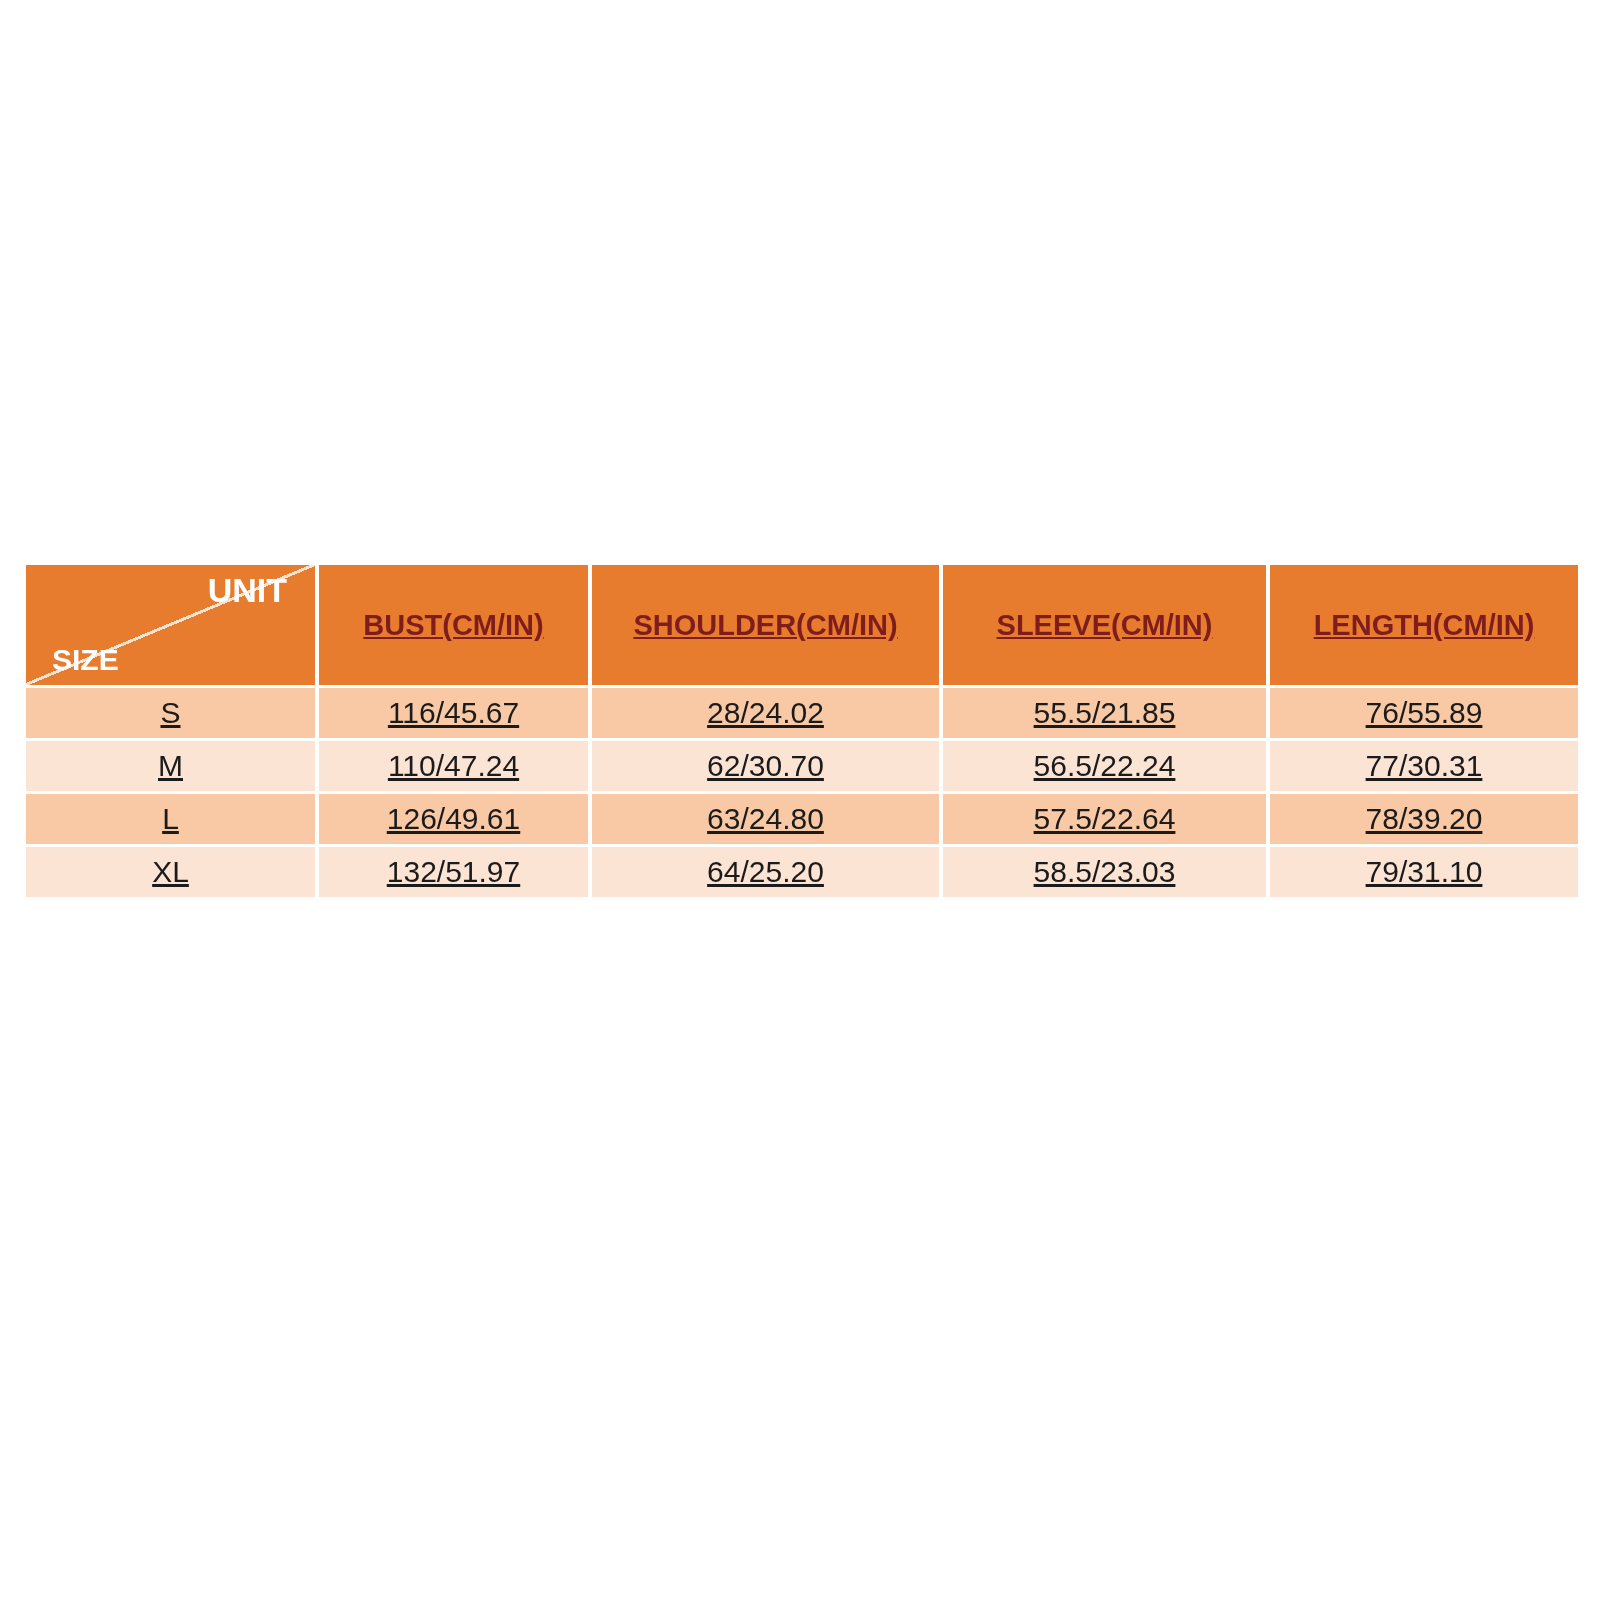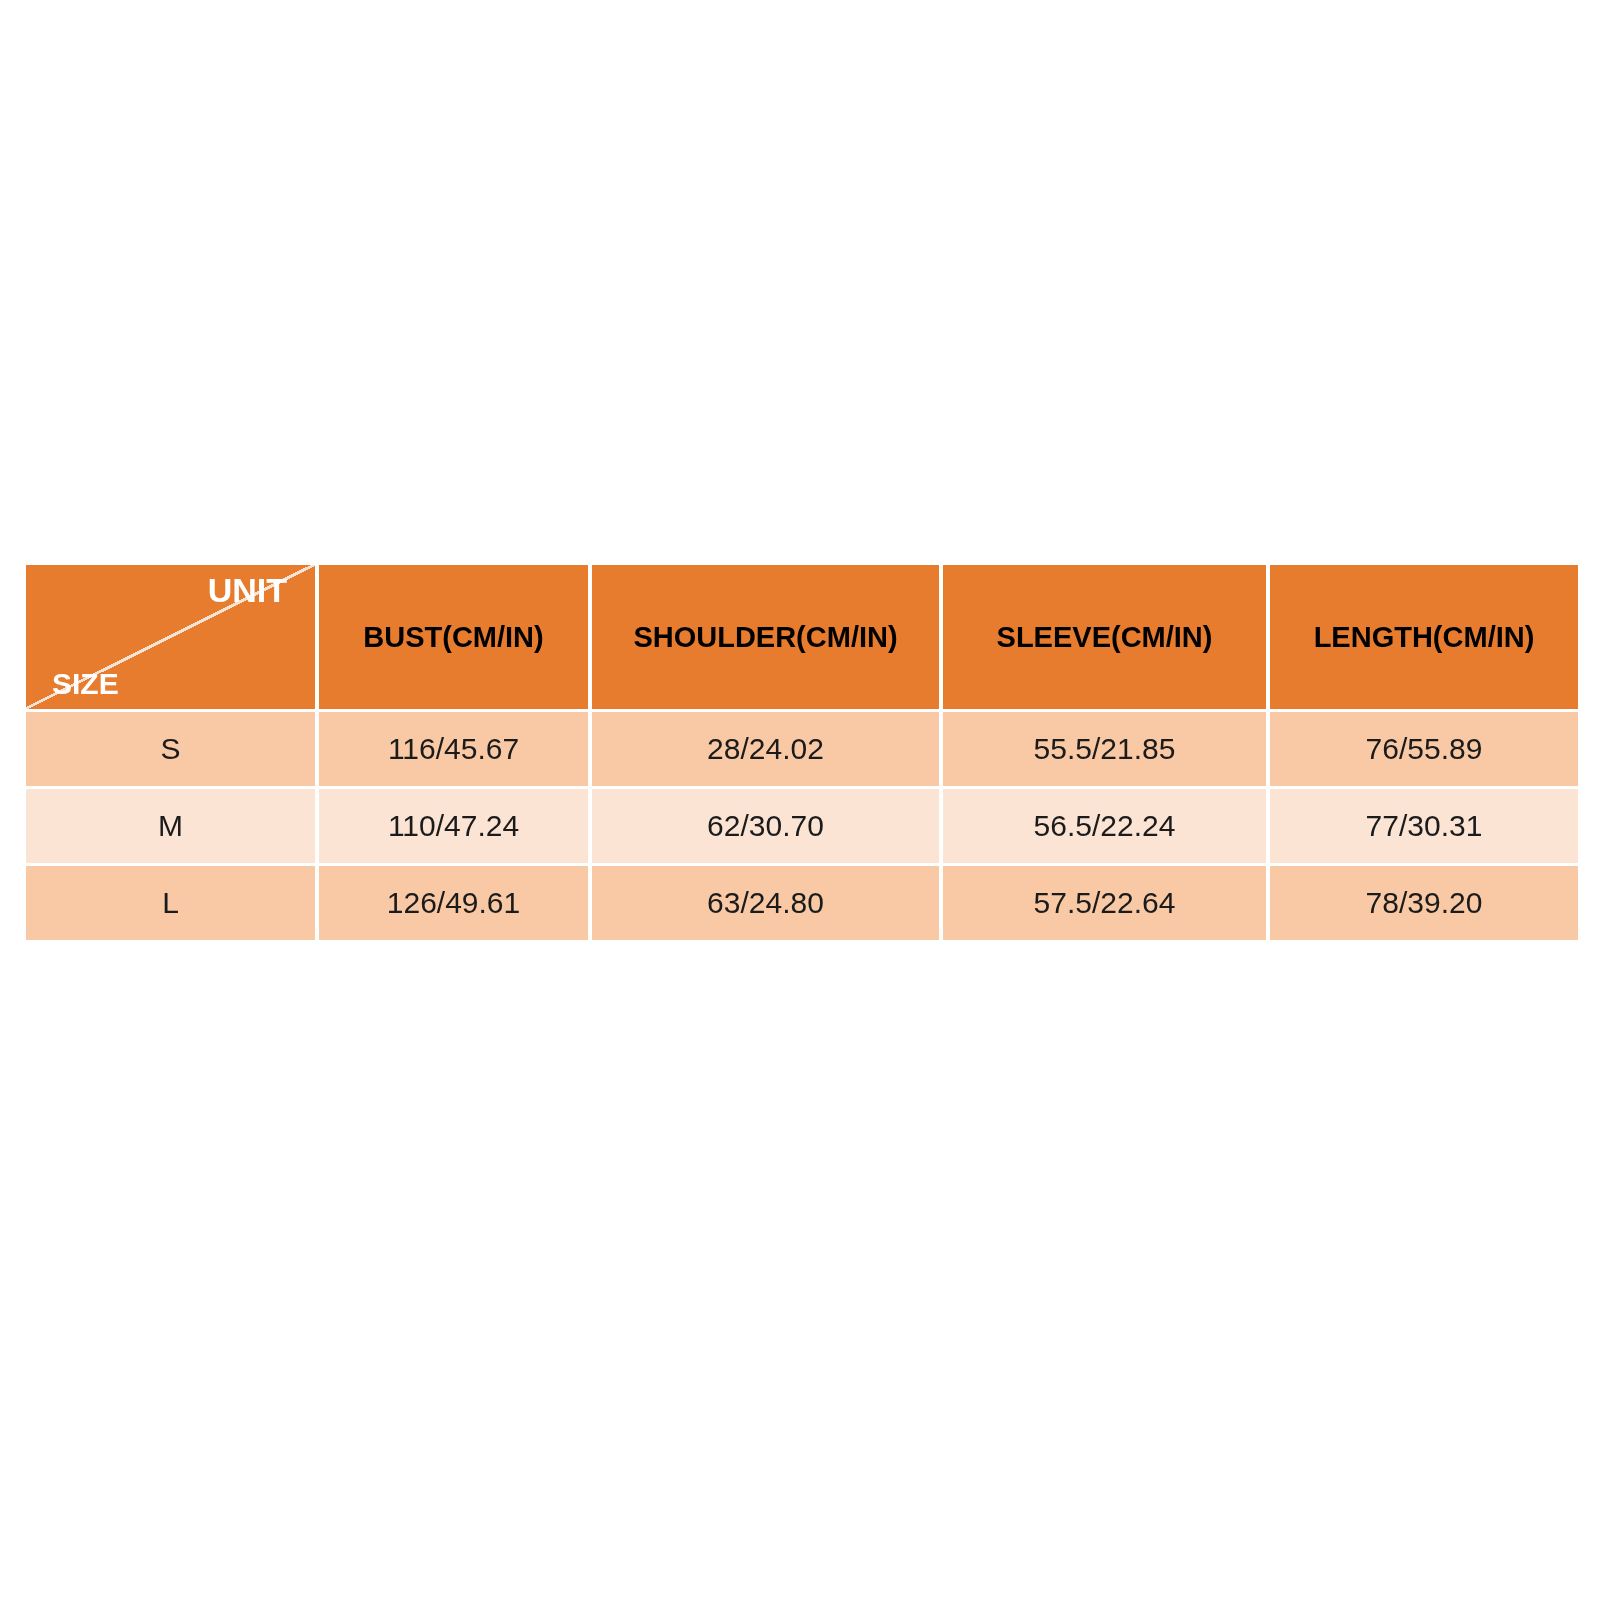--- a/index.html
+++ b/index.html
@@ -18,26 +18,27 @@
   table.size-chart {
     position: absolute;
     left: 22px;
     top: 562px;
     width: 1560px;
     border-collapse: separate;
     border-spacing: 4px 3px;
     table-layout: fixed;
   }
   table.size-chart td, table.size-chart th {
-    padding: 12px;
+    padding: 0;
     margin: 0;
+    text-decoration: underline;
   }
   th.header-cell {
     background: #E87C2E;
-    color: #000000;
+    color: #7f1d1d;
     font-weight: bold;
     font-size: 29px;
     text-align: center;
     vertical-align: middle;
     height: 120px;
     letter-spacing: 0px;
   }
   th.corner-cell {
     position: relative;
     background:
@@ -112,15 +113,22 @@
       <td>56.5/22.24</td>
       <td>77/30.31</td>
     </tr>
     <tr class="data-row row-dark">
       <td>L</td>
       <td>126/49.61</td>
       <td>63/24.80</td>
       <td>57.5/22.64</td>
       <td>78/39.20</td>
     </tr>
+    <tr class="data-row row-light">
+      <td>XL</td>
+      <td>132/51.97</td>
+      <td>64/25.20</td>
+      <td>58.5/23.03</td>
+      <td>79/31.10</td>
+    </tr>
   </tbody>
     </table>
 </div>
 
 </body></html>

